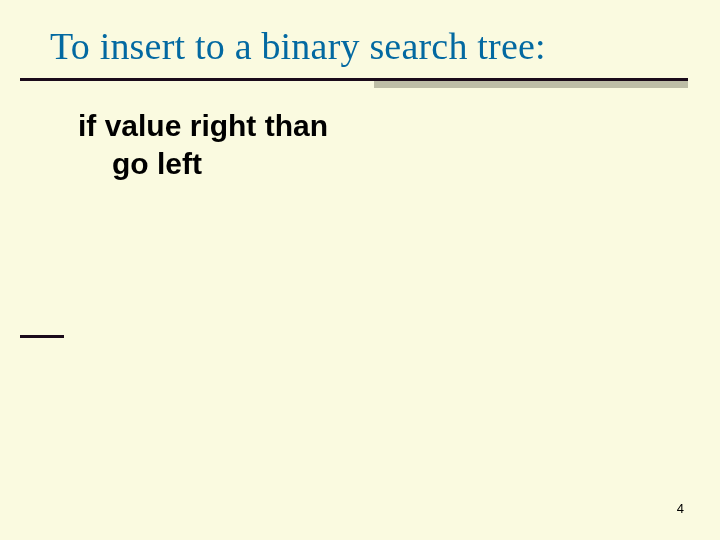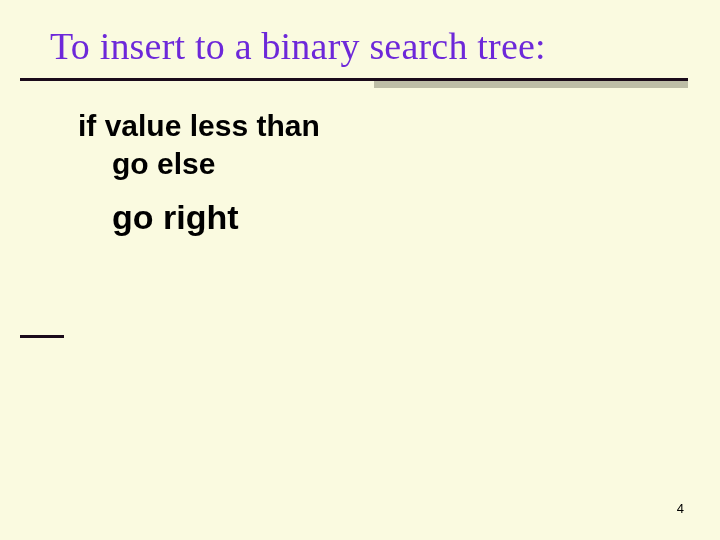--- a/index.html
+++ b/index.html
@@ -10,21 +10,21 @@
     position: relative;
   }
   .slide {
     width: 720px;
     height: 540px;
     position: relative;
     padding: 24px 40px 0 56px;
   }
   .title {
     font-size: 38px;
-    color: #6d28d9;
+    color: #0369a1;
     font-weight: 400;
     letter-spacing: 0.2px;
     padding-bottom: 10px;
     margin-left: -6px;
   }
   .hr-wrap {
     position: relative;
     margin-left: -36px;
     margin-right: -8px;
   }
@@ -80,21 +80,20 @@
 
 <div class="slide">
   <div class="title">To insert to a binary search tree:</div>
 
   <div class="hr-wrap">
     <div class="hr-dark"></div>
     <div class="hr-shadow"></div>
   </div>
 
   <div class="body">
-    <div class="line1">if value less than</div>
-    <div class="line2">go else</div>
-    <div class="line4">go right</div>
+    <div class="line1">if value right than</div>
+    <div class="line2">go left</div>
   </div>
 
   <div class="side-bar"></div>
 
   <div class="page-num">4</div>
 </div>
 
 </body></html>

